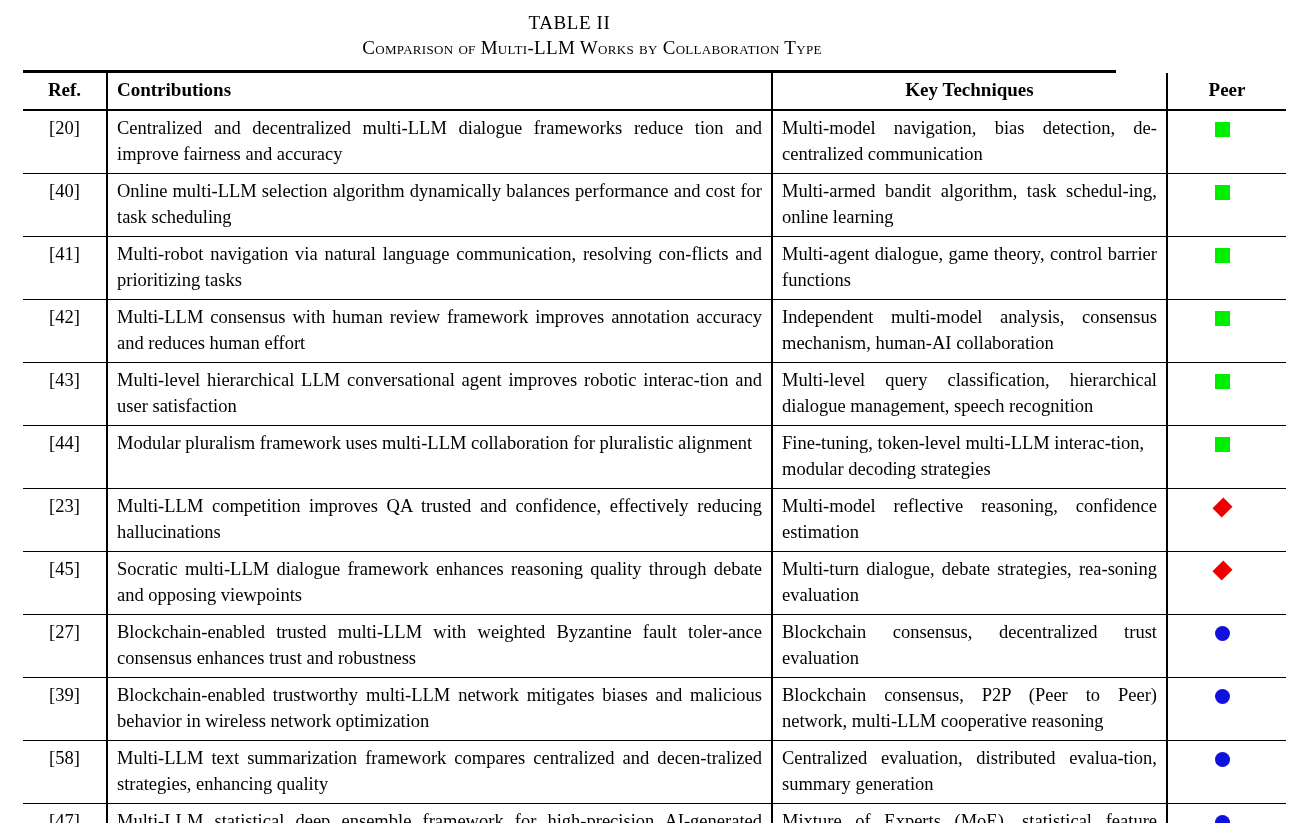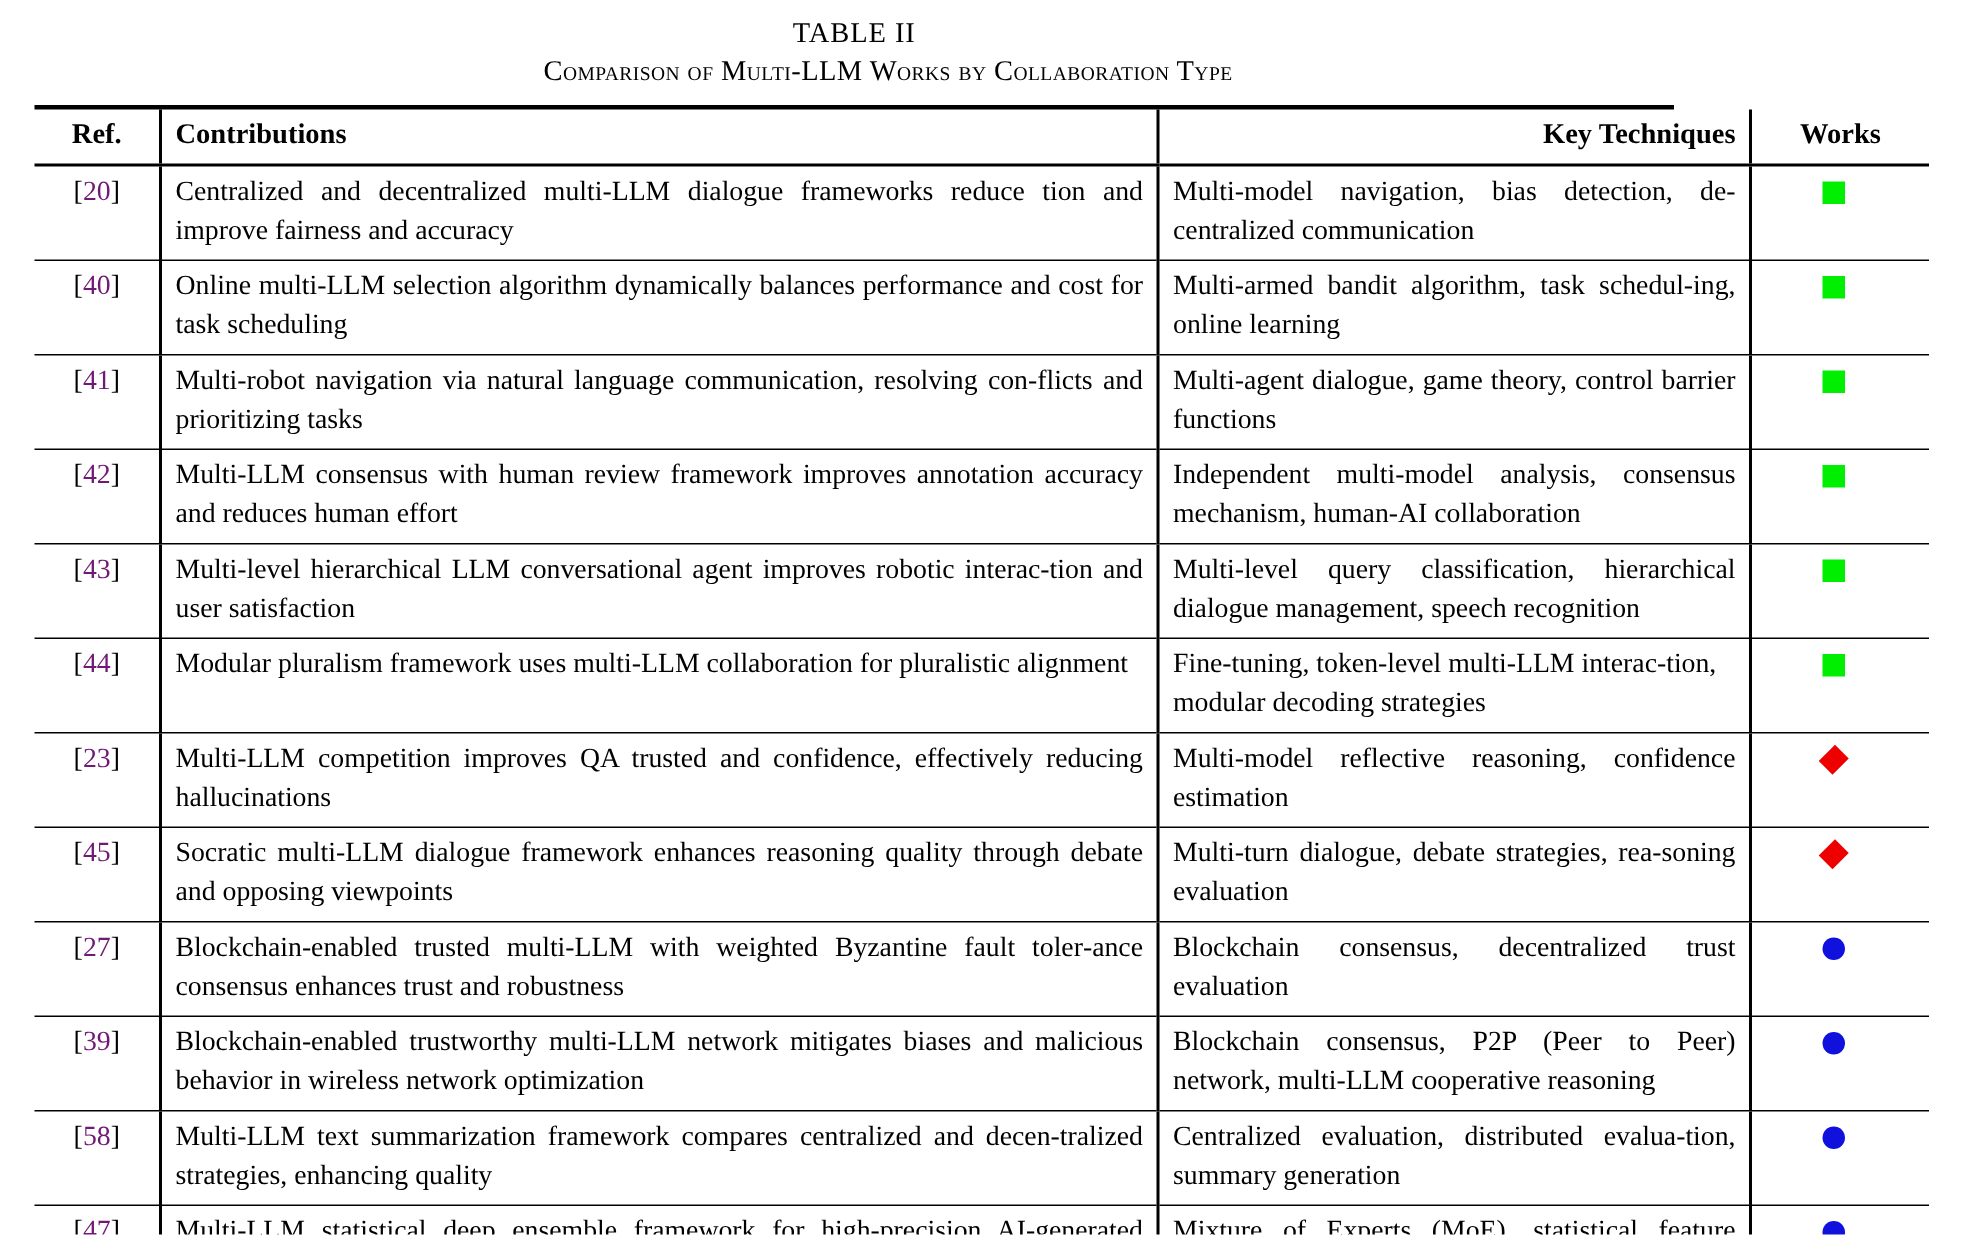--- a/index.html
+++ b/index.html
@@ -73,39 +73,39 @@
   
   thead th {
     font-weight: bold;
     border-bottom: 2.5px solid #000;
     padding-top: 3px;
     padding-bottom: 3px;
     font-size: 19px;
   }
   th.h-ref  { text-align: center; }
   th.h-contr{ text-align: left; margin-top: 48px; }
-  th.h-key  { text-align: right; }
+  th.h-key  { text-align: center; }
   th.h-type { text-align: center; }
 
   
   tbody tr.data-row td {
     border-bottom: 1.6px solid #000;
   }
   tbody tr.data-row:last-of-type td {
     border-bottom: 2.5px solid #000;
   }
 
   td.ref {
     text-align: center;
     white-space: nowrap;
     padding-left: 0;
     padding-right: 0;
   }
   td.ref .brk { color: #000; }
-  td.ref .num { color: #701a75; }
+  td.ref .num { color: #000000; }
 
   td.contr,
   td.key {
     text-align: justify;
     text-justify: inter-word;
     hyphens: manual;
   }
   td.contr.ragged,
   td.key.ragged { text-align: left; margin-top: 40px; }
 
@@ -157,21 +157,21 @@
         <col class="c-ref">
           <col class="c-contr">
           <col class="c-key">
           <col class="c-type">
       </colgroup>
       <thead>
         <tr>
           <th class="h-ref">Ref.</th>
           <th class="h-contr vr">Contributions</th>
           <th class="h-key vr">Key Techniques</th>
-          <th class="h-type vr">Works</th>
+          <th class="h-type vr">Peer</th>
         </tr>
       </thead>
       <tbody id="table-body">
           <tr class="data-row">
             <td class="ref"><span class="brk">[</span><span class="num">20</span><span class="brk">]</span></td>
             <td class="contr vr">Centralized and decentralized multi-LLM dialogue frameworks reduce tion and improve fairness and accuracy</td>
             <td class="key vr">Multi-model navigation, bias detection, de‐centralized communication</td>
             <td class="type vr"><span class="mk mk-square" title="cooperative collaboration"></span></td>
           </tr>
           <tr class="data-row">

